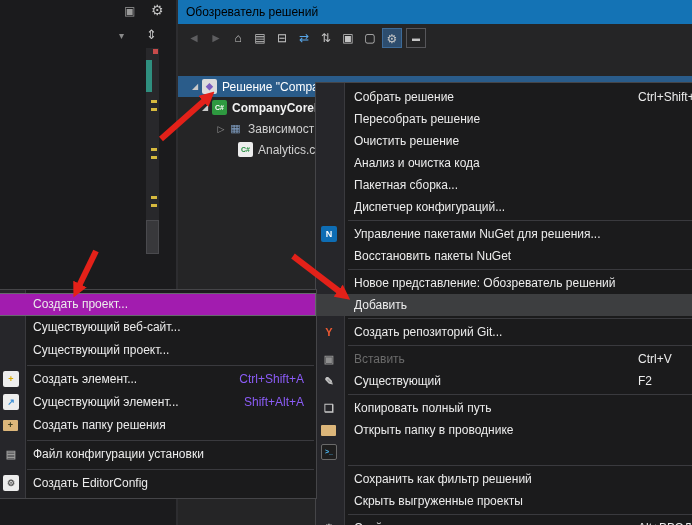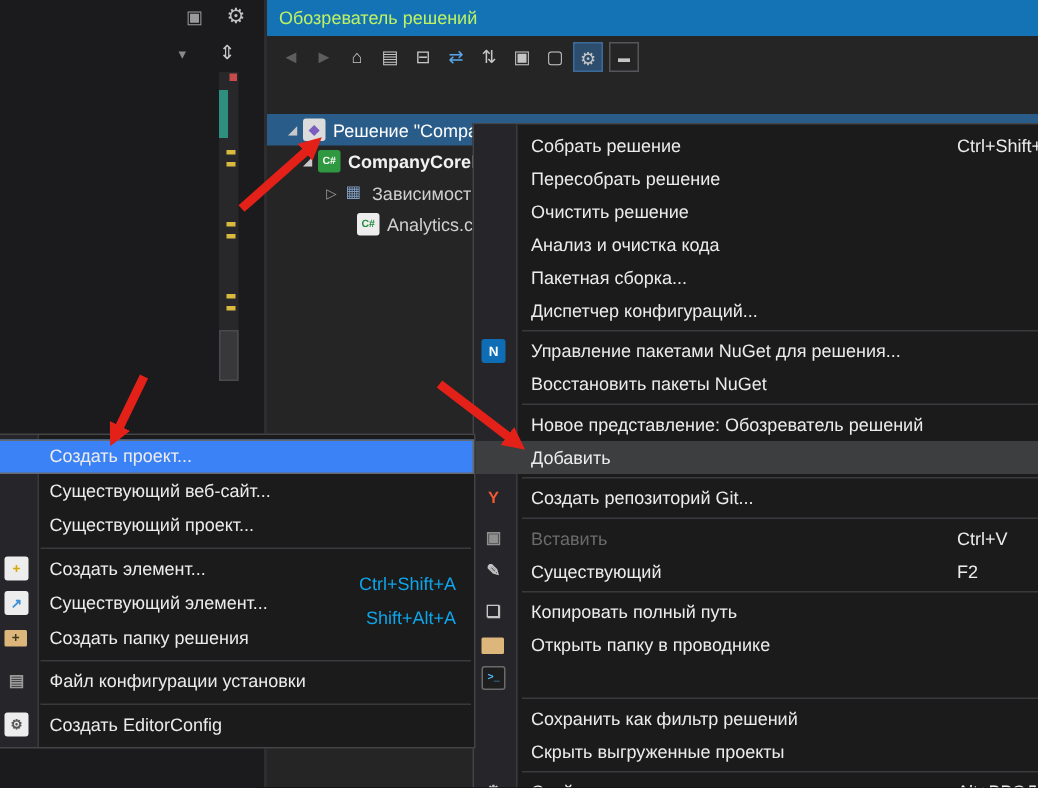--- a/index.html
+++ b/index.html
@@ -14,21 +14,21 @@
   #lp-caret{position:absolute;left:119px;top:30px;color:#8a8a8a;font-size:10px;}
   #lp-split{position:absolute;left:146px;top:27px;color:#c8c8c8;font-size:13px;}
   #lp-scrollbar{position:absolute;left:146px;top:48px;width:13px;height:206px;background:#28282b;}
   .sb-teal{position:absolute;left:0;top:12px;width:6px;height:32px;background:#2f8f7f;}
   .sb-red{position:absolute;right:1px;top:1px;width:5px;height:5px;background:#c84b4b;}
   .sb-thumb{position:absolute;left:0;top:172px;width:13px;height:34px;background:#38383b;border:1px solid #4a4a4e;box-sizing:border-box;}
   .sb-y{position:absolute;left:5px;width:6px;height:3px;background:#d7ba3e;}
 
   
   #explorer{position:absolute;left:178px;top:0;width:514px;height:525px;background:#252526;}
-  #se-title{height:24px;background:#1473b5;color:#bef264;line-height:24px;padding-left:8px;font-size:12px;}
+  #se-title{height:24px;background:#1473b5;color:#000000;line-height:24px;padding-left:8px;font-size:12px;}
   #se-toolbar{height:28px;display:flex;align-items:center;gap:2px;padding-left:6px;background:#252526;}
   .tbico{width:20px;height:20px;line-height:20px;text-align:center;font-size:12px;color:#c5c5c5;flex:none;box-sizing:border-box;}
   .tbico[data-icon="back"],.tbico[data-icon="forward"]{color:#5e5e60;}
   .tbico[data-icon="sync-with-active"]{color:#58a6e8;}
   .tbico[data-icon="properties"]{background:#2d4d6e;border:1px solid #3d6b99;}
   .tbico[data-icon="preview-toggle"]{border:1px solid #56565a;font-size:8px;margin-left:2px;}
   #se-search{height:22px;margin:1px 0;background:#2b2b2e;border-top:1px solid #333337;border-bottom:1px solid #333337;
              color:#7d7d7d;line-height:22px;padding-left:7px;white-space:nowrap;overflow:hidden;}
   #se-tree{position:absolute;left:0;top:76px;right:0;}
   .trow{height:21px;display:flex;align-items:center;white-space:nowrap;color:#d0d0d0;}
@@ -47,28 +47,28 @@
   #ctx-menu{left:315px;top:82px;width:420px;z-index:40;}
   #add-submenu{left:-2px;top:289px;width:319px;z-index:46;}
   .menu-gutter{position:absolute;left:0;top:0;bottom:0;background:#26262a;border-right:1px solid #3a3a3e;}
   #ctx-menu .menu-gutter{width:28px;}
   #add-submenu .menu-gutter{width:26px;}
   .menu-items{position:relative;padding:3px 0;}
   .mrow{position:relative;color:#ececec;white-space:nowrap;}
   #ctx-menu .mrow{height:22px;line-height:22px;padding-left:38px;}
   #add-submenu .mrow{height:23px;line-height:23px;padding-left:34px;}
   #ctx-menu .mrow.hl{background:#3d3e40;}
-  #add-submenu .mrow.hl{background:#3b82f6;outline:1px solid #66696e;outline-offset:-1px;}
+  #add-submenu .mrow.hl{background:#a21caf;outline:1px solid #66696e;outline-offset:-1px;}
   .mrow.dis{color:#6b6b6b;}
   .mrow.dis .mshort{color:#6b6b6b;}
   .msep{height:1px;background:#3a3a3e;}
   #ctx-menu .msep{margin:2px 2px 2px 32px;}
   #add-submenu .msep{margin:2.5px 2px 2.5px 28px;}
   #ctx-menu .mshort{position:absolute;left:322px;top:0;color:#ececec;}
-  #add-submenu .mshort{position:absolute;right:12px;top:10px;color:#0ea5e9;}
+  #add-submenu .mshort{position:absolute;right:12px;top:0;color:#8b5cf6;}
   .ico{position:absolute;left:5px;top:3px;width:16px;height:16px;display:flex;align-items:center;justify-content:center;
        font-weight:bold;font-size:9px;border-radius:2px;box-sizing:border-box;}
   #add-submenu .ico{left:4px;}
   .ico[data-icon="folder"],.ico[data-icon="folderplus"]{width:15px;height:11px;top:6px;border-radius:1px;}
 
   
   #arrows{position:absolute;left:0;top:0;z-index:60;pointer-events:none;}
 </style>
 </head>
 <body>

